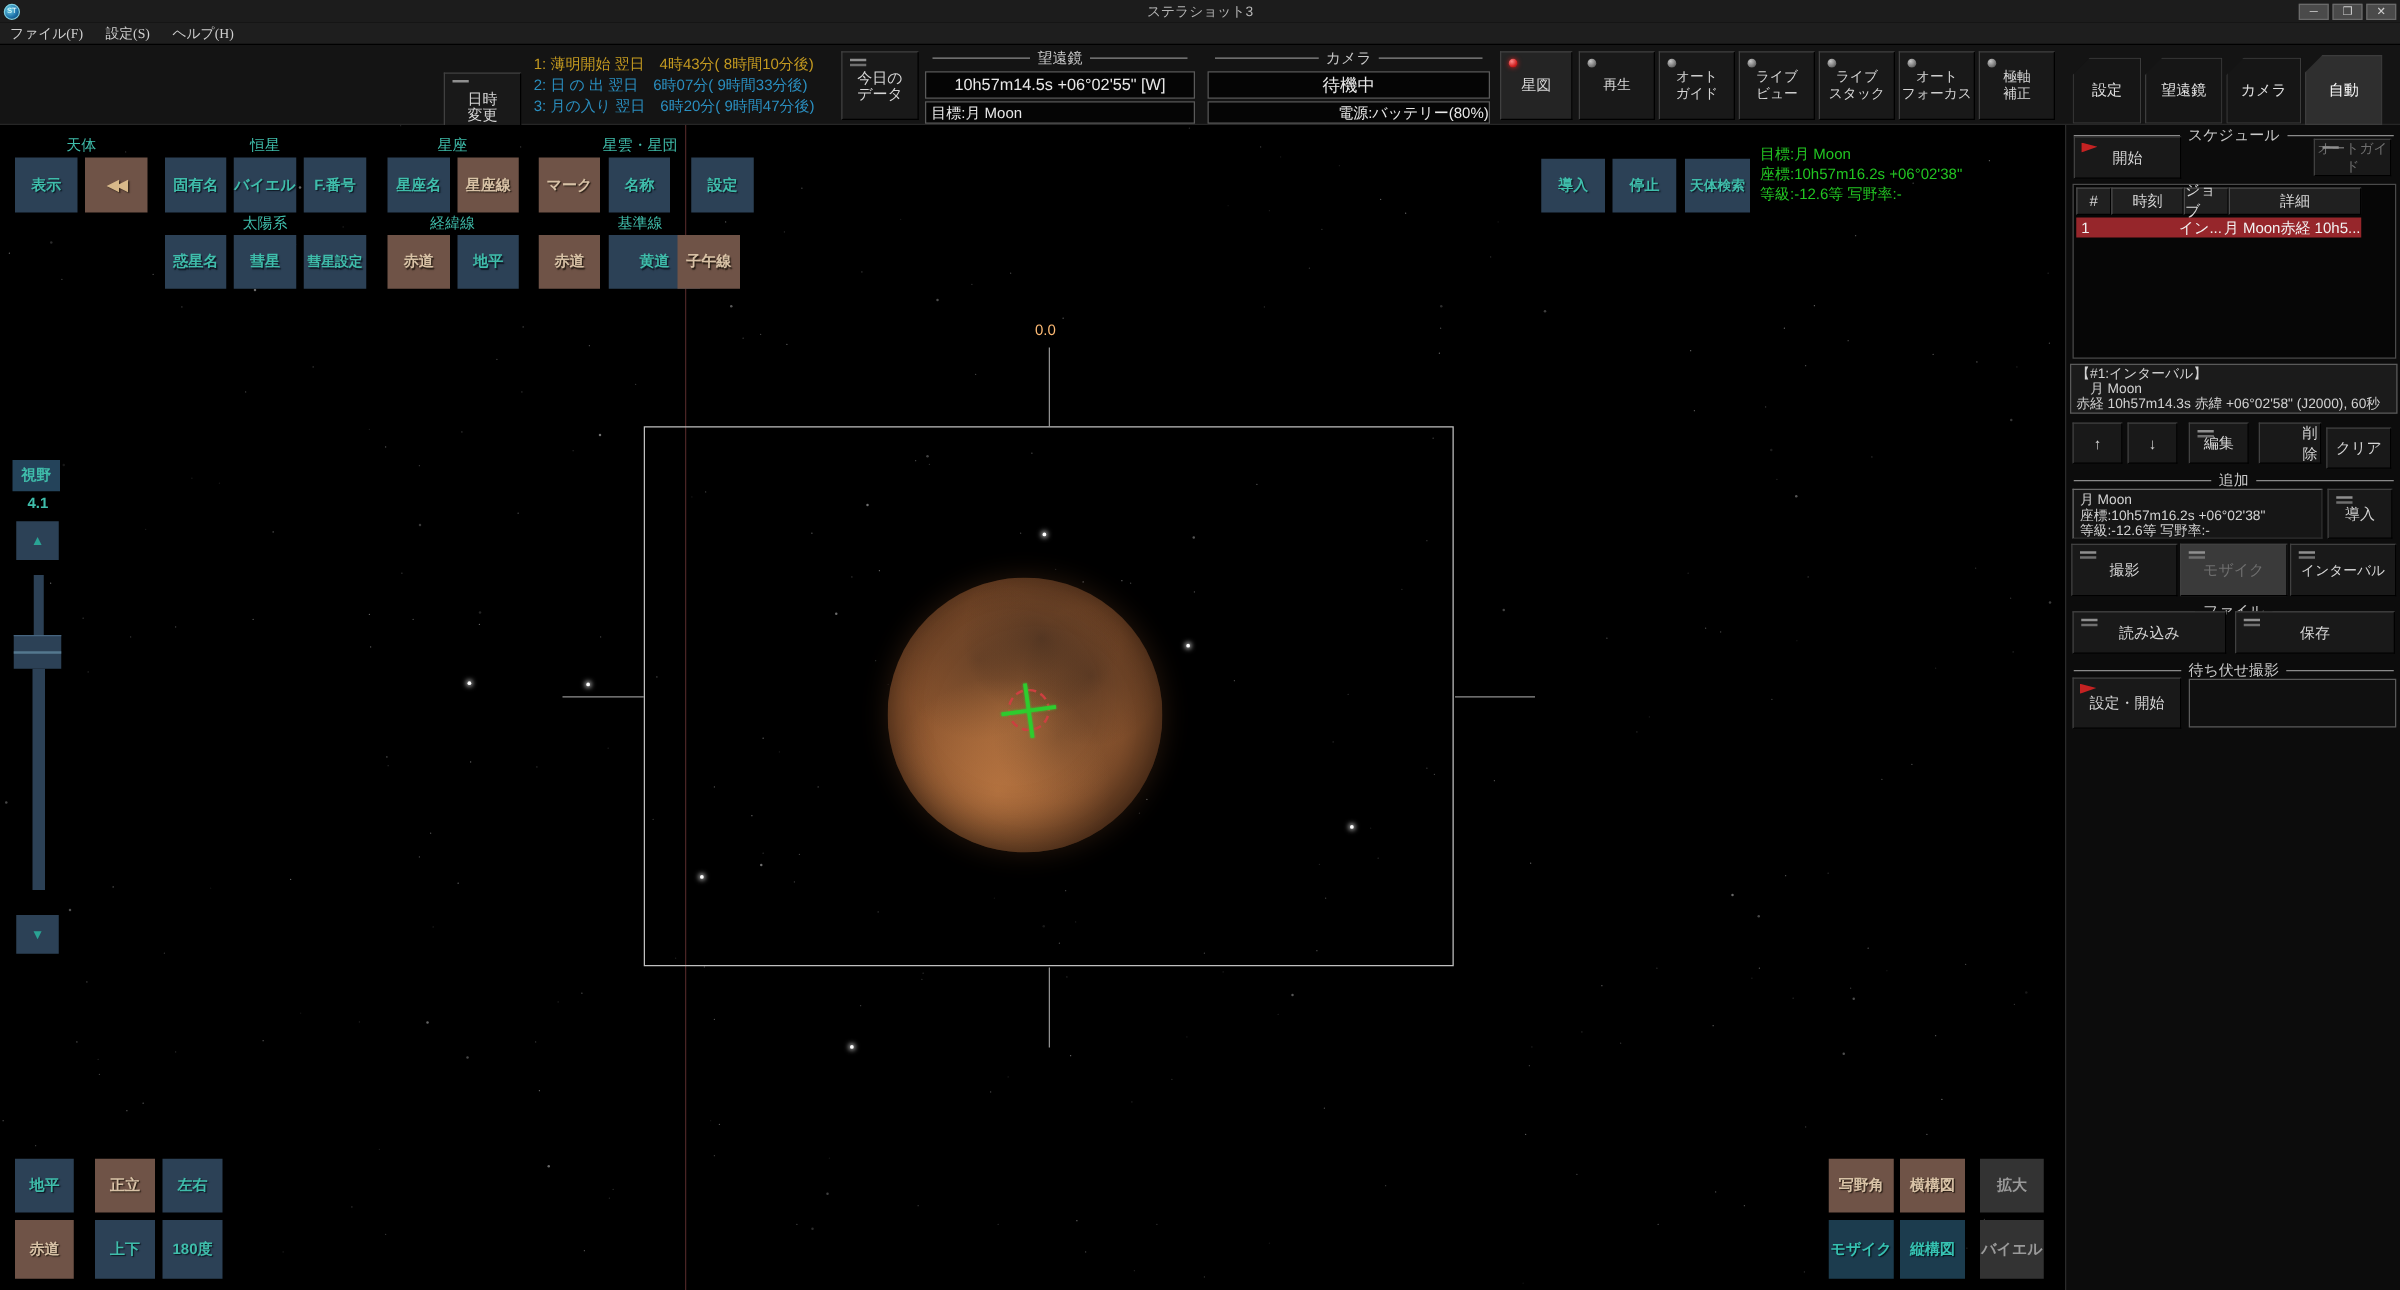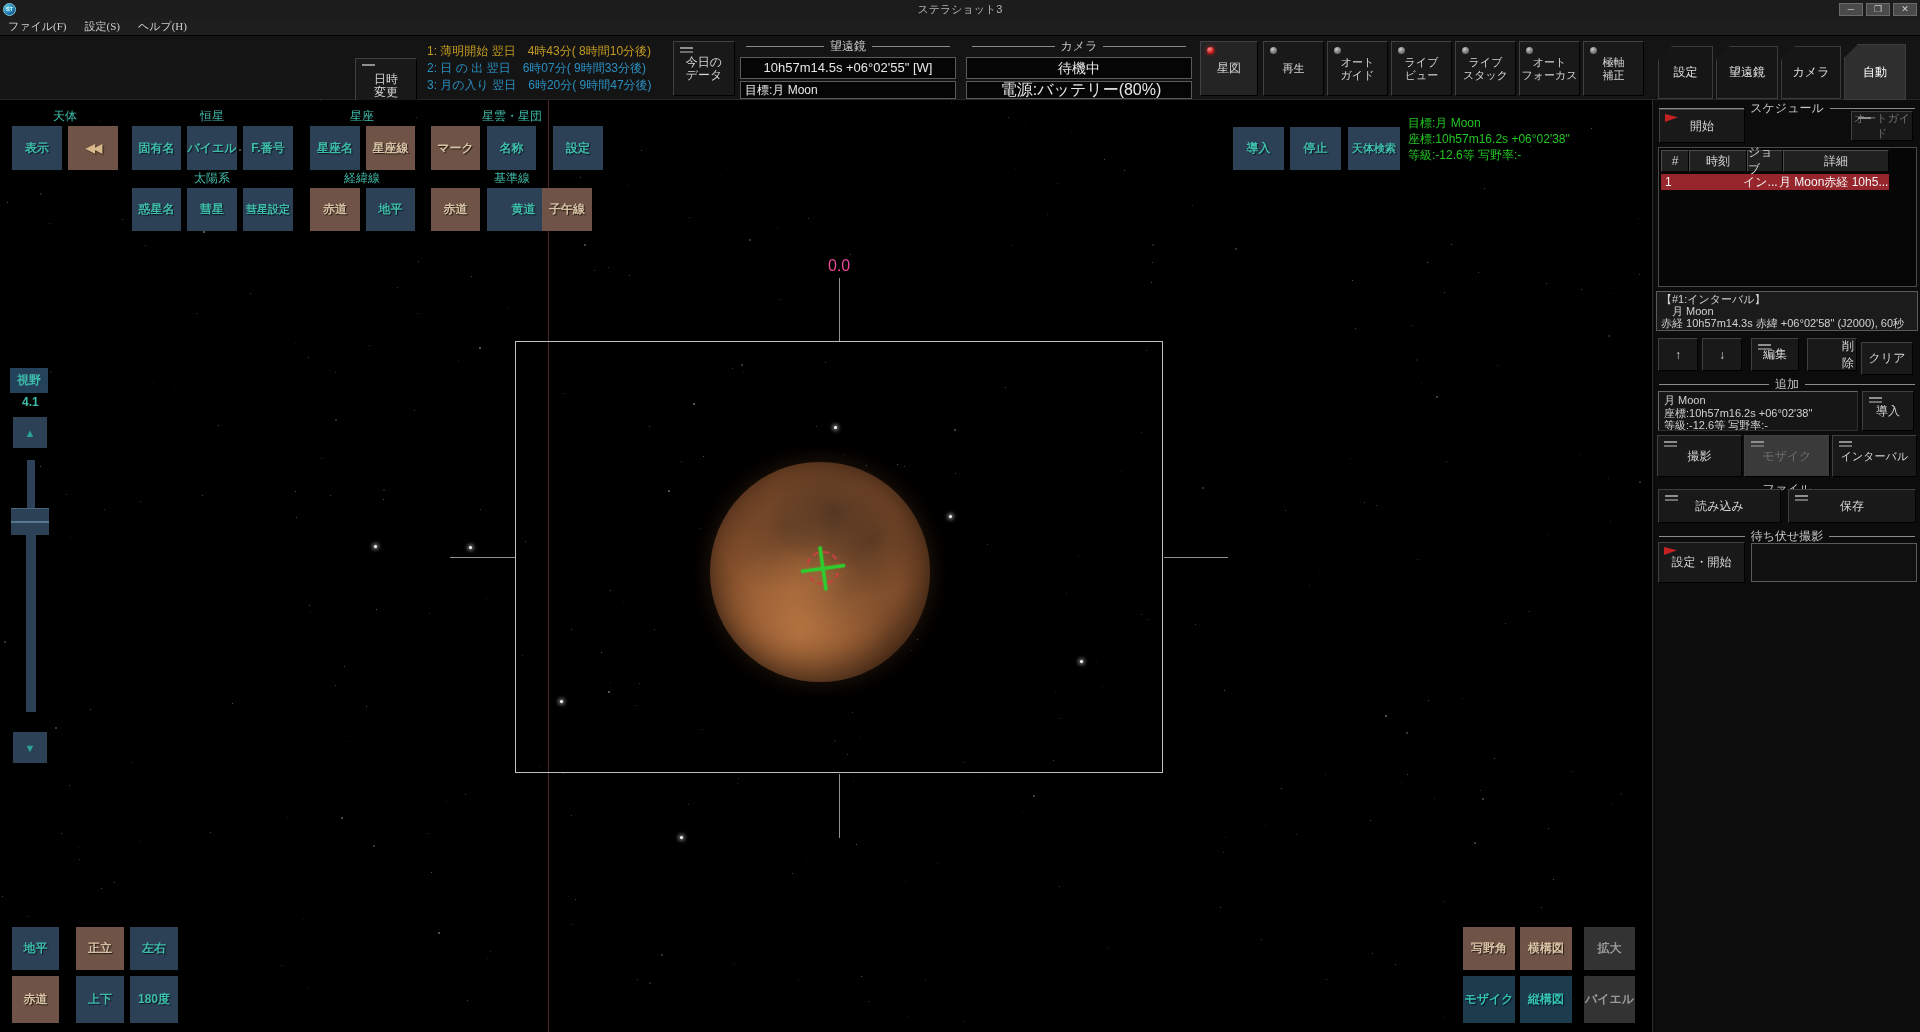--- a/index.html
+++ b/index.html
@@ -70,21 +70,21 @@
   .mbtn.brown { background:#6f5347; color:#d8c2a6; text-shadow:1px 1px 1px #241a12; }
   .mbtn.teal  { background:#1c3c4e; color:#36c2b2; text-shadow:1px 1px 1px #07141a; }
   .mbtn.gray  { background:#333333; color:#9a9a9a; }
   .glabel { position:absolute; color:#3fbdab; font-size:12px; text-align:center; white-space:nowrap; }
 
   .target-info { position:absolute; color:#22c522; font-size:12px; line-height:16px; white-space:nowrap; }
 
   .frame { position:absolute; border:1px solid #c0c0c0; }
   .mline { position:absolute; background:#909090; }
   .redline { position:absolute; background:#4a2424; width:1px; }
-  .zerolabel { position:absolute; color:#ec4899; font-size:16px; }
+  .zerolabel { position:absolute; color:#fdba74; font-size:12px; }
 
   .moon { position:absolute; border-radius:50%;
     background:
       radial-gradient(circle at 40% 78%, rgba(216,140,78,.50), rgba(216,140,78,0) 42%),
       radial-gradient(circle at 56% 22%, rgba(52,36,26,.60), rgba(52,36,26,0) 30%),
       radial-gradient(circle at 74% 36%, rgba(58,38,26,.55), rgba(58,38,26,0) 26%),
       radial-gradient(circle at 33% 30%, rgba(64,42,28,.45), rgba(64,42,28,0) 30%),
       radial-gradient(circle at 62% 58%, rgba(70,46,30,.40), rgba(70,46,30,0) 28%),
       radial-gradient(circle at 50% 50%, #a06538, #85502c 65%, #64391f 88%, #4e2c18);
     box-shadow: inset -10px -14px 34px rgba(0,0,0,.45), inset 8px 10px 28px rgba(0,0,0,.22),
@@ -171,21 +171,21 @@
       </div>
     <div class="sunken" style="position:relative; margin-top:2px; height:22px; font-size:13px; text-align:center; line-height:20px;">10h57m14.5s +06°02'55" [W]</div>
     <div class="sunken" style="position:relative; margin-top:2px; height:18px; font-size:12px; padding-left:4px; line-height:16px; text-align:left;">目標:月 Moon</div>
   </div>
 
   <div style="position:absolute; left:966px; top:2px; width:226px;">
     <div class="seg-head" style="position:relative;">
         <span>カメラ</span>
       </div>
     <div class="sunken" style="position:relative; margin-top:2px; height:22px; font-size:14px; text-align:center; line-height:20px;">待機中</div>
-    <div class="sunken" style="position:relative; margin-top:2px; height:18px; font-size:16px; padding-left:4px; line-height:16px; text-align:center;">電源:バッテリー(80%)</div>
+    <div class="sunken" style="position:relative; margin-top:2px; height:18px; font-size:12px; padding-left:4px; line-height:16px; text-align:right;">電源:バッテリー(80%)</div>
   </div>
 
   <div class="sbtn" style="left:1200px; top:5px; width:58px; height:55px; background:#242424;">
     <span class="led red"></span>
     <span>星図</span>
   </div>
 
   <div class="sbtn" style="left:1263px; top:5px; width:61px; height:55px;">
     <span class="led gray"></span>
     <div class="lines" style="font-size:11px;">

